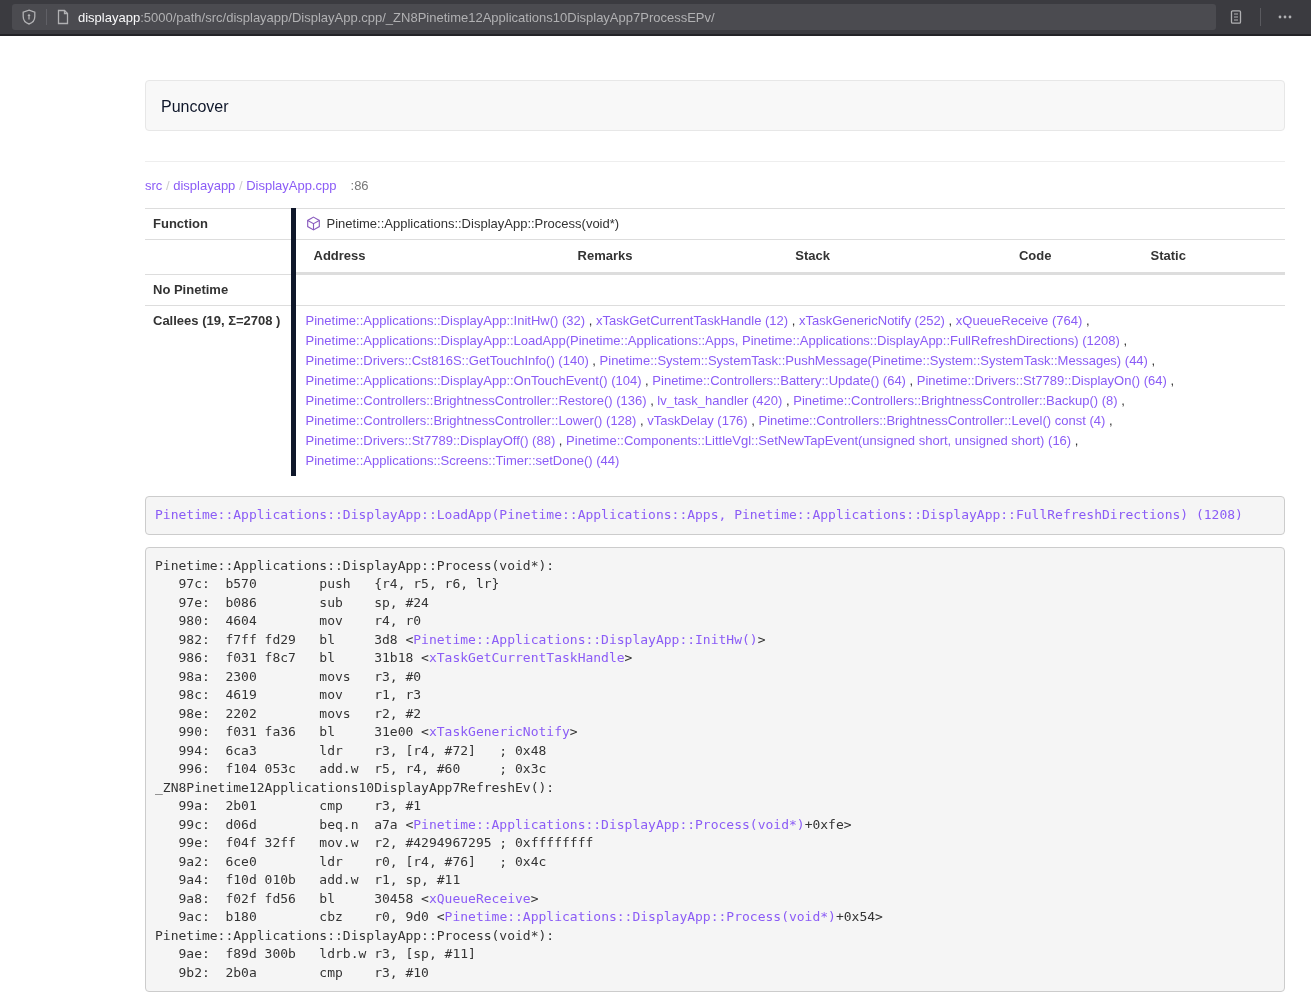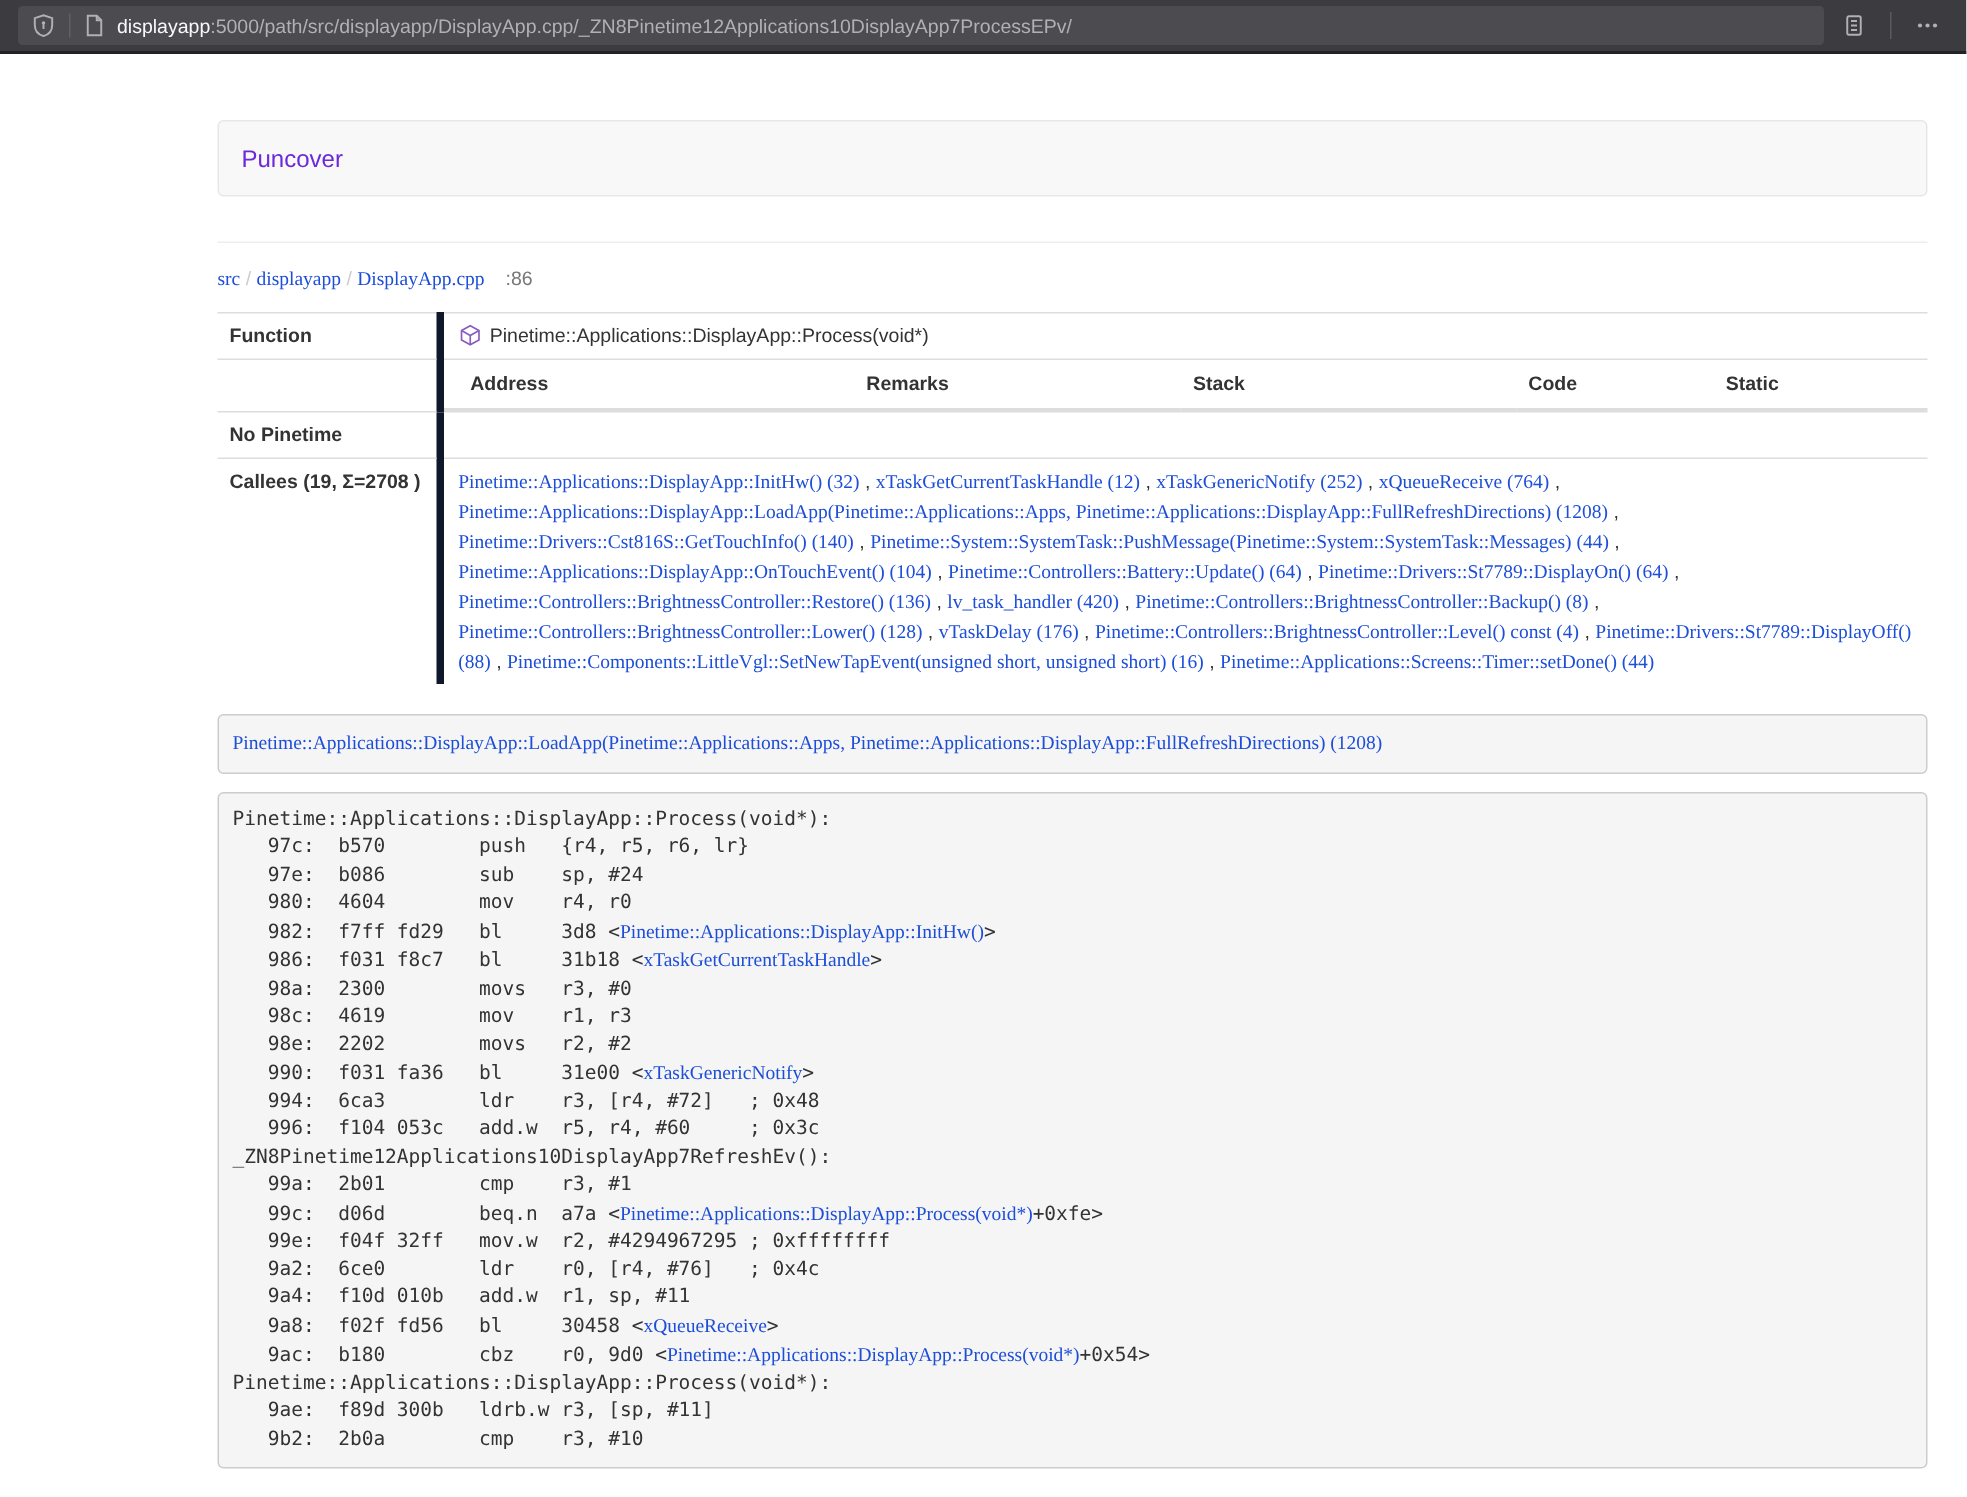--- a/index.html
+++ b/index.html
@@ -27,24 +27,24 @@
     border-radius: 3px; display: flex; align-items: center; justify-content: center; padding: 0;
   }
   .tb-sep { width: 1px; height: 18px; background: #5a5a5f; margin: 0 4px 0 10px; }
   
   .container { width: 1140px; margin-left: 145px; }
   .navbar {
     margin-top: 44px; height: 51px; background: #f8f8f8;
     border: 1px solid #e7e7e7; border-radius: 4px;
   }
   .brand { display: inline-block; padding: 15px; font-size: 16px; line-height: 21px;
-           color: #6d28d9; text-decoration: none; }
+           color: #0f172a; text-decoration: none; }
   hr { border: 0; border-top: 1px solid #eee; margin: 30px 0 14px; }
   .breadcrumb { font-size: 13px; line-height: 20px; }
-  .link { color: #1d4ed8; text-decoration: none; cursor: pointer; font-family: Liberation Serif, serif; }
+  .link { color: #8b5cf6; text-decoration: none; cursor: pointer; }
   .bc-sep { color: #ccc; }
   .bc-suffix { color: #777; margin-left: 14px; }
   table.fn { width: 100%; border-collapse: collapse; margin: 12px 0 20px; font-size: 13px; }
   table.fn > tbody > tr > th {
     width: 148px; text-align: left; vertical-align: top; font-weight: bold;
     padding: 5px 8px; line-height: 20px; white-space: nowrap;
     border-top: 1px solid #ddd; border-right: 5px solid #0f172a;
   }
   table.fn > tbody > tr > td {
     vertical-align: top; padding: 5px 10px; line-height: 20px; border-top: 1px solid #ddd;

